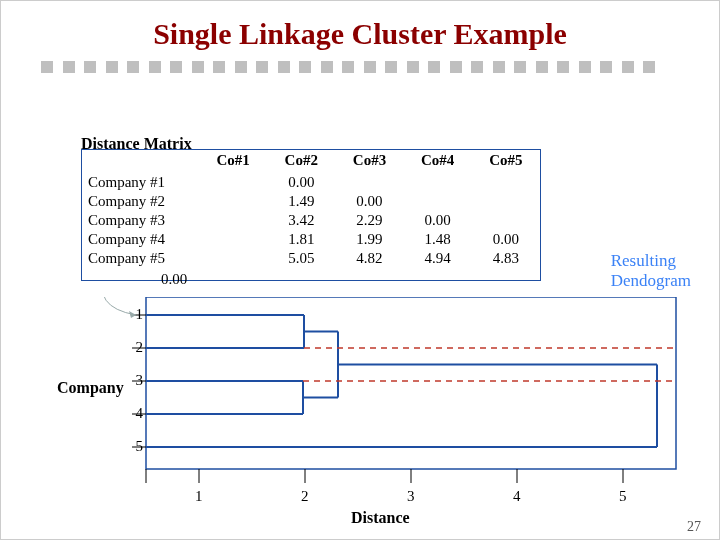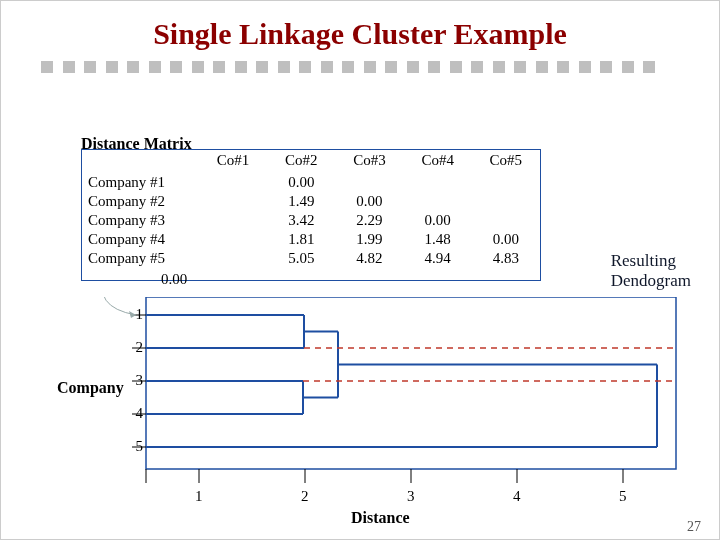--- a/index.html
+++ b/index.html
@@ -50,21 +50,21 @@
     border: 1.5px solid #1e4ea1;
     box-sizing: border-box;
   }
   .matrix-box table {
     width: 100%;
     border-collapse: collapse;
     font-size: 15px;
     color: #000;
   }
   .matrix-box th {
-    font-weight: normal;
+    font-weight: bold;
     text-align: center;
     padding: 2px 0 4px 0;
   }
   .matrix-box td.rowlabel {
     text-align: left;
     padding-left: 6px;
     width: 110px;
   }
   .matrix-box td.val {
     text-align: center;
@@ -74,21 +74,21 @@
     left: 160px;
     top: 270px;
     font-size: 15px;
     color: #000;
   }
   .dendro-label {
     position: absolute;
     right: 28px;
     top: 250px;
     font-size: 17px;
-    color: #0f172a;
+    color: #3b82f6;
     text-align: left;
     line-height: 1.2;
     margin-left: 35px;
   }
   .page-num {
     position: absolute;
     right: 18px;
     bottom: 4px;
     font-size: 14px;
     color: #555;

